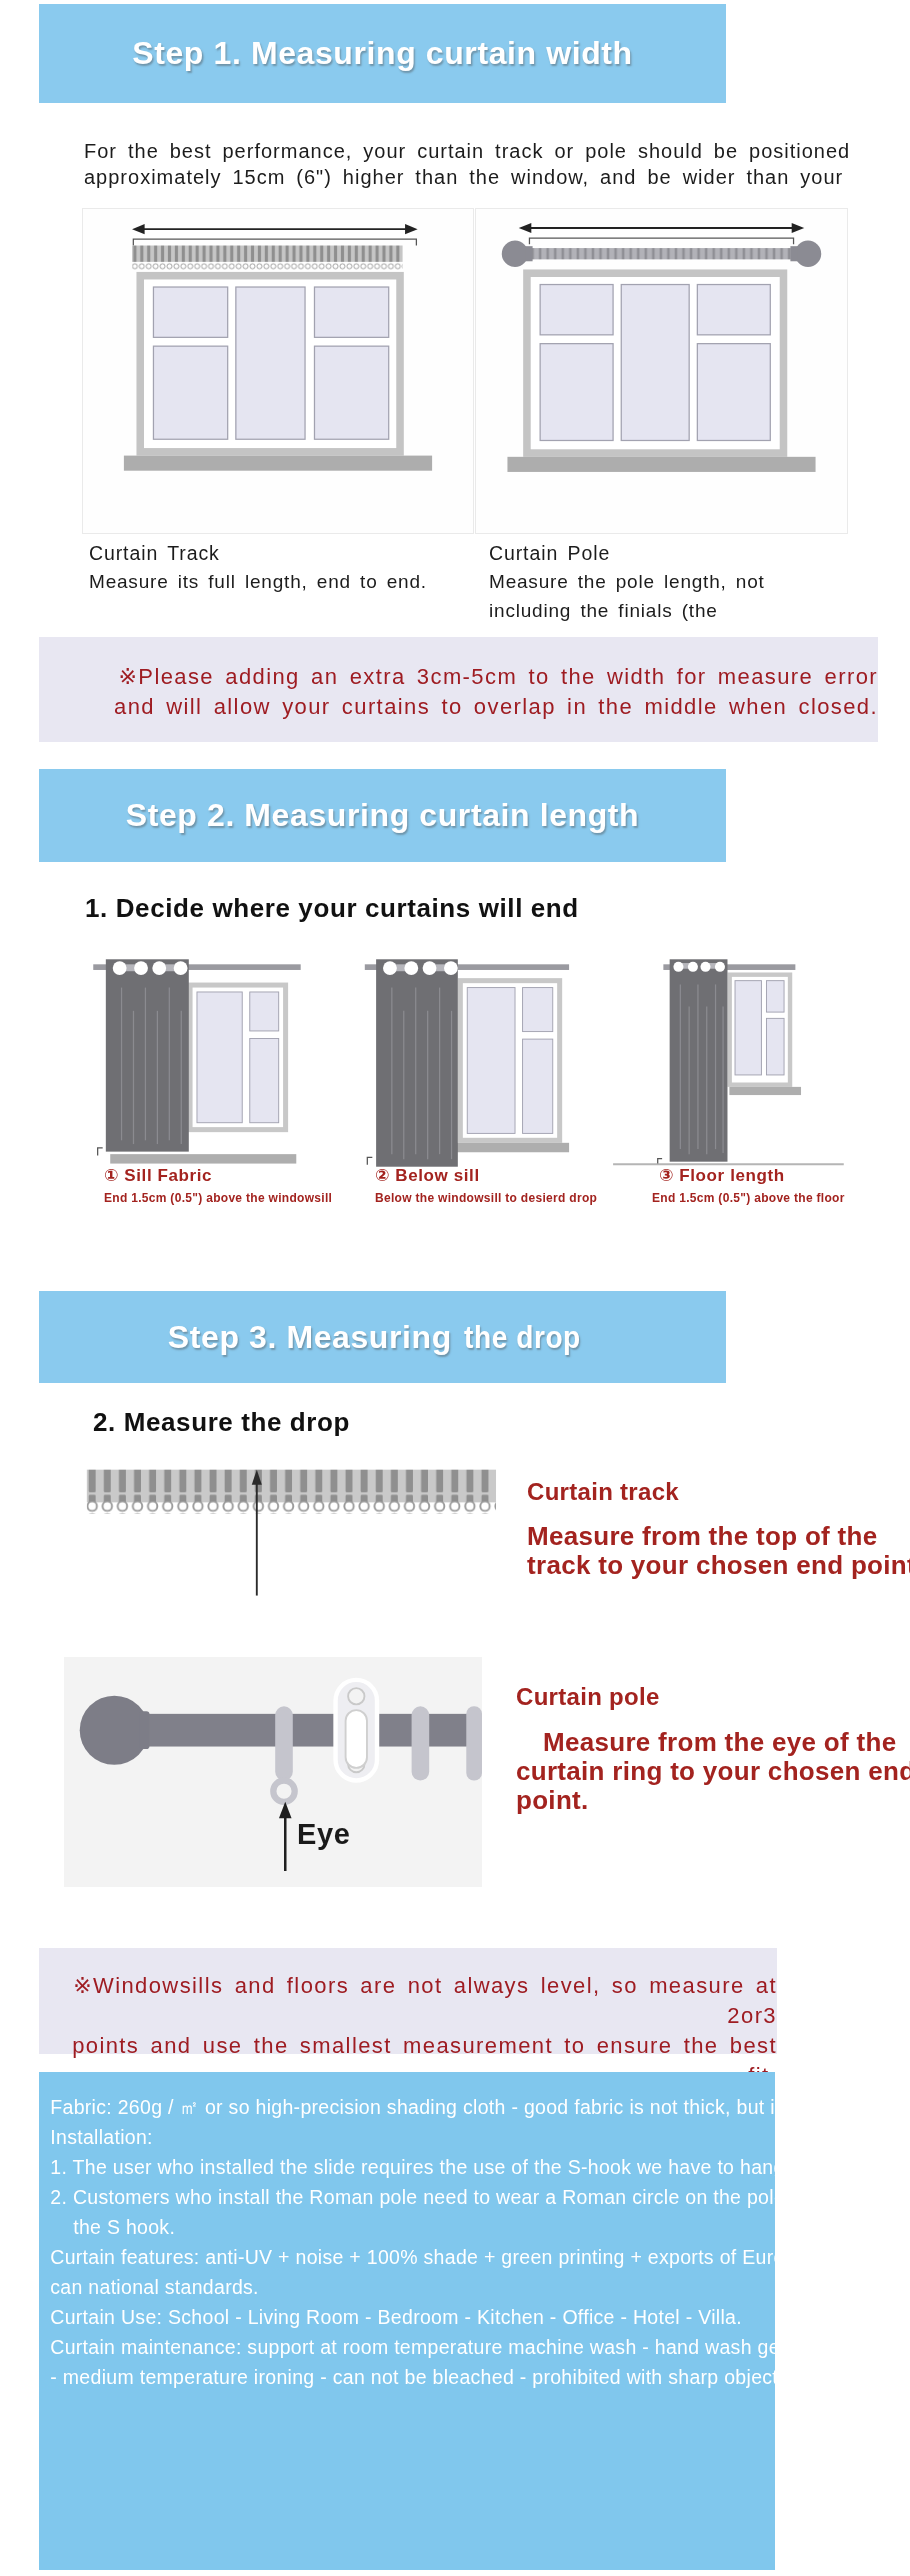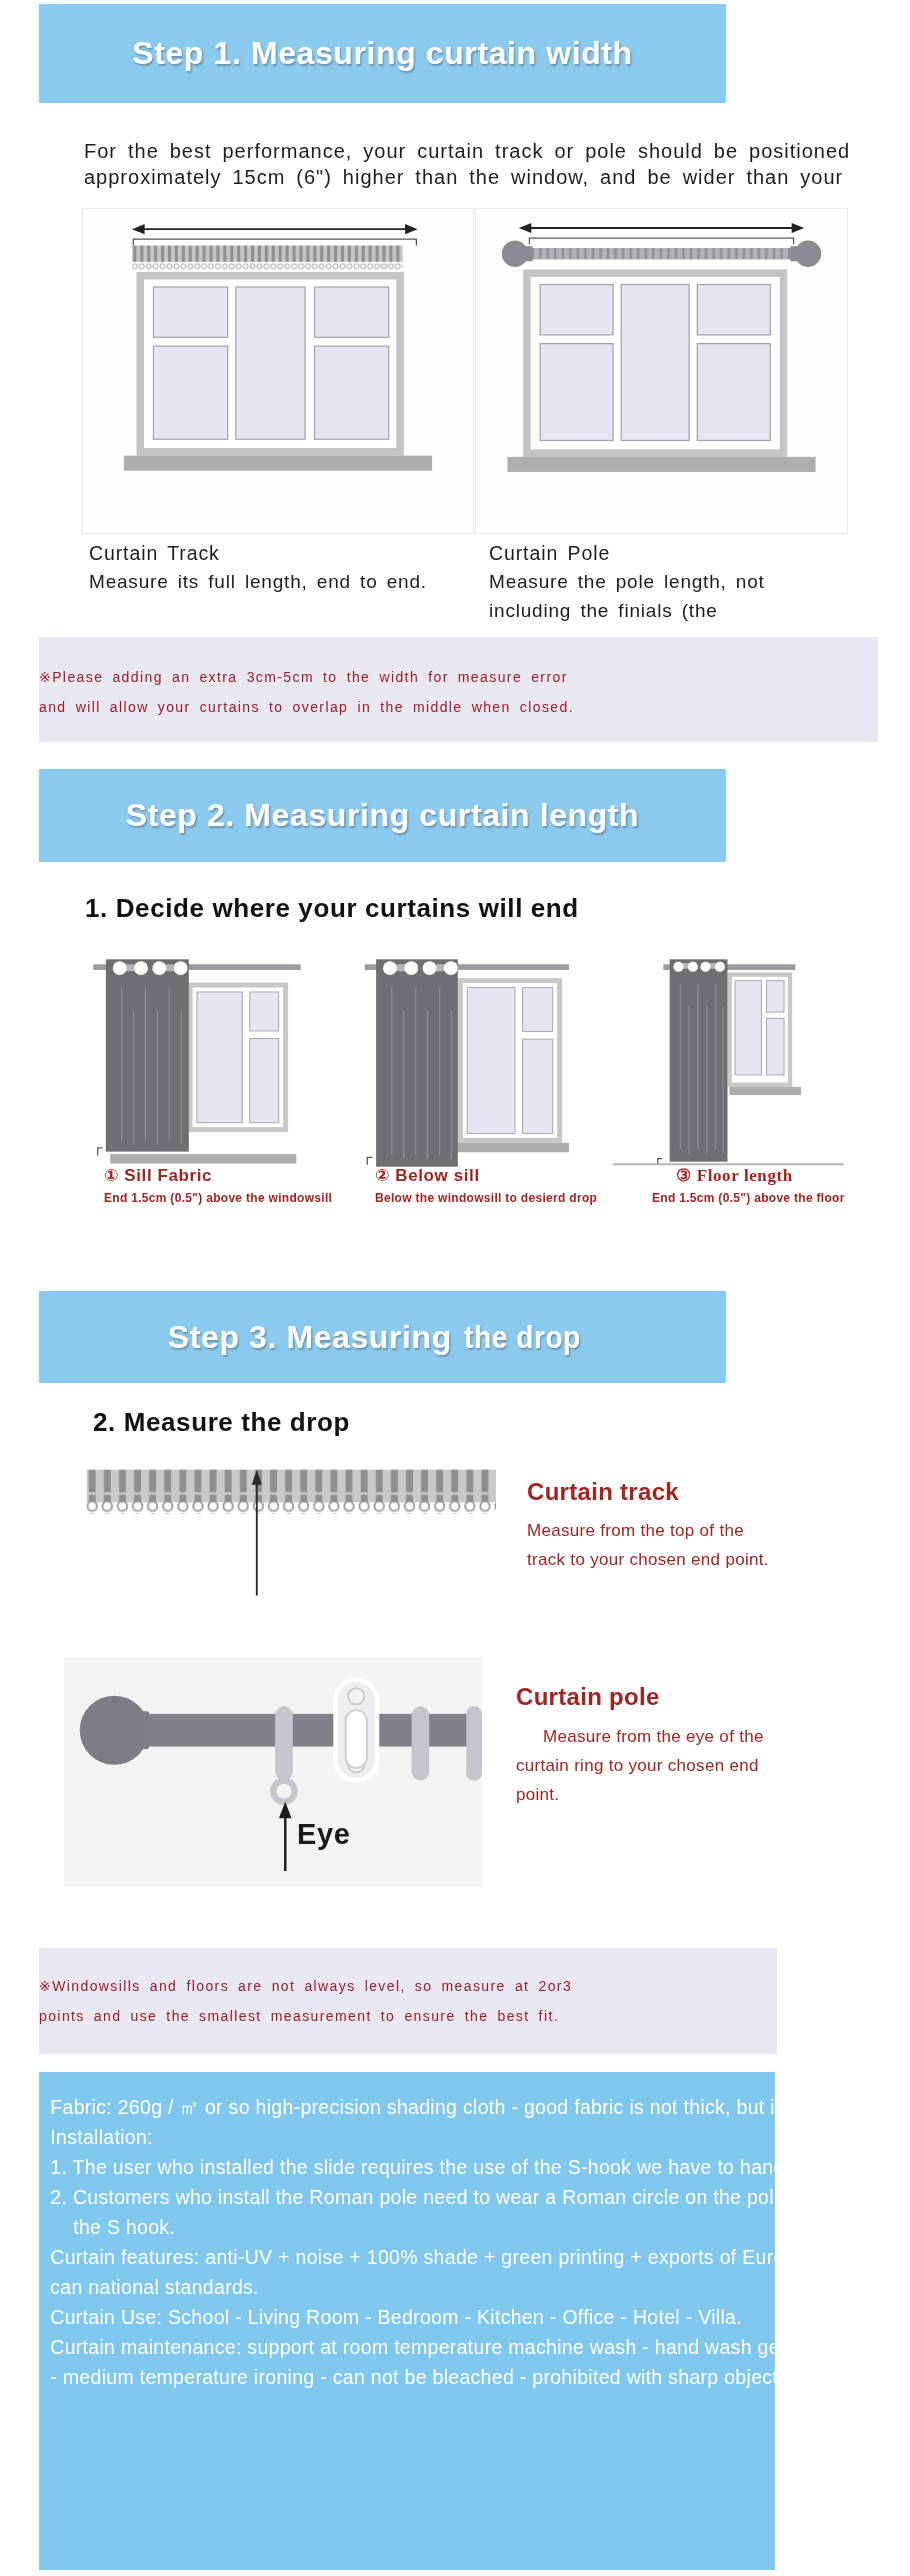--- a/index.html
+++ b/index.html
@@ -21,30 +21,30 @@
   .intro-line{
     left:84px;color:#1c1c1c;font-size:20px;letter-spacing:1px;word-spacing:4.4px;
     white-space:nowrap;
   }
   .figbox{top:208px;height:324px;border:0.6px solid #eaeaea;background:#fefefe;}
   .figbox-1{left:82px;width:390px;}
   .figbox-2{left:475px;width:371px;}
   .cap-title{color:#1c1c1c;font-size:19.5px;letter-spacing:0.9px;word-spacing:3.1px;white-space:nowrap;}
   .cap-desc{color:#1c1c1c;font-size:19px;letter-spacing:0.8px;word-spacing:3.1px;white-space:nowrap;}
   .notebox{
-    left:39px;background:#E8E7F2;color:#9E1C22;text-align:left;
-    font-size:14px;letter-spacing:1.4px;word-spacing:3.8px;line-height:30px;
+    left:39px;background:#E8E7F2;color:#9E1C22;text-align:right;
+    font-size:22px;letter-spacing:1.4px;word-spacing:3.8px;line-height:30px;
   }
   .note-1{top:637px;width:839px;height:105px;padding-top:25px;box-sizing:border-box;}
   .note-2{top:1948px;width:738px;height:106px;padding-top:22.6px;box-sizing:border-box;}
   .heading{color:#111111;font-weight:bold;font-size:26px;letter-spacing:0.6px;white-space:nowrap;}
   .opt-label{color:#A3231F;font-weight:bold;font-size:17px;letter-spacing:0.6px;white-space:nowrap;}
   .opt-desc{color:#A3231F;font-weight:bold;font-size:12px;letter-spacing:0.3px;white-space:nowrap;}
   .red-title{color:#A3231F;font-weight:bold;font-size:24px;letter-spacing:0.3px;white-space:nowrap;}
-  .red-line{color:#A3231F;font-weight:normal;font-size:17px;letter-spacing:0.3px;white-space:nowrap;}
+  .red-line{color:#A3231F;font-weight:bold;font-size:26px;letter-spacing:0.3px;white-space:nowrap;}
   .photo{left:64px;top:1657px;width:418px;height:230px;background:#f3f3f3;}
   .eye-label{color:#1a1a1a;font-weight:bold;font-size:29px;letter-spacing:0.6px;}
   .footer{
     left:39px;top:2072px;width:736px;height:498px;background:#80C7ED;
     color:#ffffff;font-size:19.5px;line-height:30px;letter-spacing:0.3px;
     padding:20px 0 0 11.3px;box-sizing:border-box;
   }
   .footer div{white-space:pre;}
 </style>
 </head>
@@ -216,21 +216,21 @@
     </g>
     <line x1="975" y1="336" x2="1342" y2="336" stroke="#b5b5b5" stroke-width="3"></line>
     <polyline points="1053,327 1046,327 1046,335" fill="none" stroke="#555" stroke-width="2"></polyline>
   </g>
 </svg>
 
 <div class="abs opt-label" style="left:104px;top:1165px;">① Sill Fabric</div>
 <div class="abs opt-desc" style="left:104px;top:1191px;">End 1.5cm (0.5") above the windowsill</div>
 <div class="abs opt-label" style="left:375px;top:1165px;">② Below sill</div>
 <div class="abs opt-desc" style="left:375px;top:1191px;">Below the windowsill to desierd drop</div>
-<div class="abs opt-label" style="left:676px;top:1165px;font-family:Liberation Serif, serif;">③ Floor length</div>
+<div class="abs opt-label" style="left:659px;top:1165px;">③ Floor length</div>
 <div class="abs opt-desc" style="left:652px;top:1191px;">End 1.5cm (0.5") above the floor</div>
 
 <div class="abs banner banner-3">
   <span>Step 3. Measuring</span><span class="narrow">the drop</span>
 </div>
 <div class="abs heading" style="left:93px;top:1407px;">2. Measure the drop</div>
 
 <svg class="abs" style="left:39px;top:1462px;" width="491" height="145" viewBox="0 0 780 230">
   <defs>
     <pattern id="hooks3" patternUnits="userSpaceOnUse" width="24" height="48">

